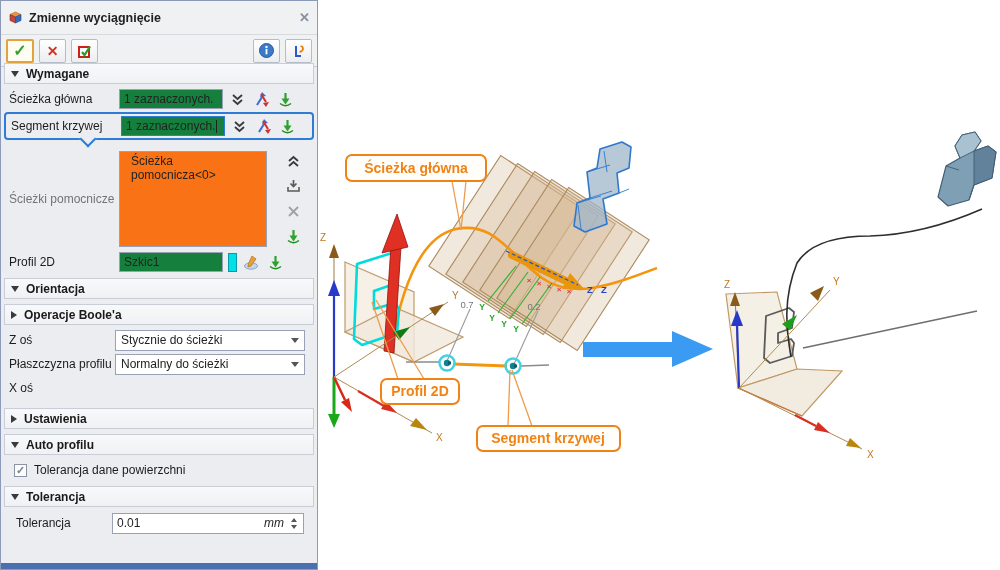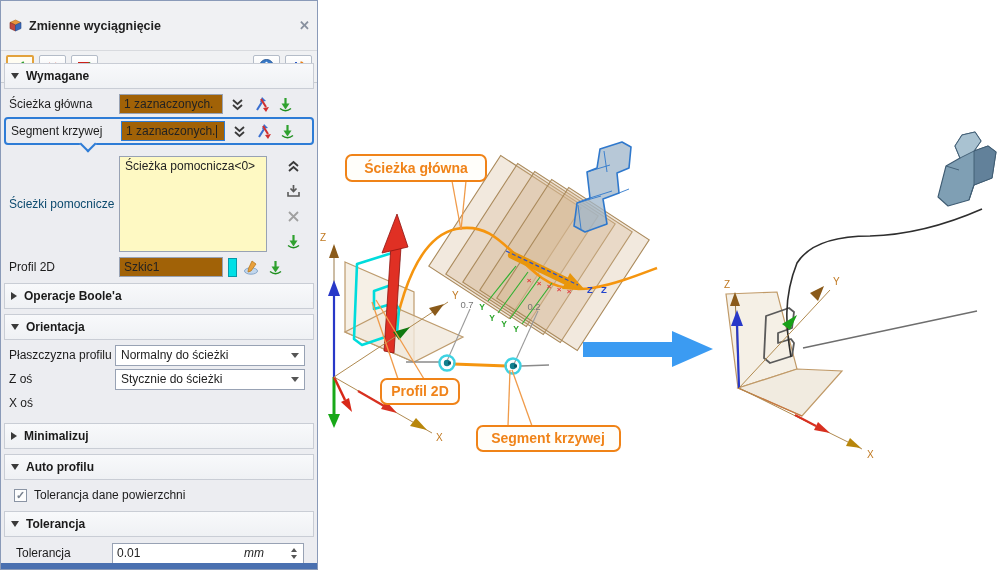--- a/index.html
+++ b/index.html
@@ -2,71 +2,71 @@
 <html><head>
 <meta charset="utf-8">
 <style>
   html,body{margin:0;padding:0;background:#fff;width:1000px;height:570px;overflow:hidden;
     font-family:"Liberation Sans",sans-serif;}
   .app{position:relative;width:1000px;height:570px;background:#fff;}
 
   
   .dialog{position:absolute;left:0;top:0;width:318px;height:570px;box-sizing:border-box;
     border:1px solid #8A9AB8;background:#ECEDF1;}
-  .titlebar{height:25px;display:flex;align-items:center;gap:6px;padding:12px 7px;
+  .titlebar{height:25px;display:flex;align-items:center;gap:6px;padding:4px 7px;
     background:#F0F1F3;border-bottom:1px solid #D8DADE;}
   .title{font-weight:bold;font-size:12.5px;color:#222;}
   .close{margin-left:auto;color:#88909E;font-weight:bold;font-size:13px;cursor:pointer;}
   .toolbar{height:31px;display:flex;align-items:center;gap:5px;padding:0 5px;
     background:#F0F1F3;border-bottom:1px solid #C8CCD2;}
   .tbtn{width:27px;height:24px;display:flex;align-items:center;justify-content:center;
     background:linear-gradient(#ffffff,#ECEDEF);border:1px solid #B4BCC8;border-radius:2px;padding:0;}
   .tbtn.ok{border:2px solid #E2A23C;width:28px;background:#FFFDF2;}
   .okg{color:#2FA12F;font-weight:bold;font-size:16px;line-height:1;}
   .cxg{color:#D23220;font-weight:bold;font-size:14px;line-height:1;}
   .tspacer{flex:1;}
   .body{position:absolute;top:57px;bottom:6px;left:0;right:0;overflow:hidden;}
   .sect{display:flex;align-items:center;gap:7px;margin:5px 3px 4px;height:21px;
     background:linear-gradient(#F8F9FB,#EFF1F4);border:1px solid #C9CDD5;
-    font-weight:bold;font-size:12px;color:#1a1a1a;padding:12px 6px;box-sizing:border-box;}
+    font-weight:bold;font-size:12px;color:#1a1a1a;padding:0 6px;box-sizing:border-box;}
   .sect.mt9{margin-top:9px;}
   .tri-d{width:0;height:0;border-left:4px solid transparent;border-right:4px solid transparent;
     border-top:6px solid #3A3A3A;}
   .tri-r{width:0;height:0;border-top:4px solid transparent;border-bottom:4px solid transparent;
     border-left:6px solid #3A3A3A;}
   .row{display:flex;align-items:center;margin:2px 3px;height:22px;padding-left:5px;}
   .lbl{flex:0 0 110px;font-size:12px;color:#1c1c1c;}
-  .field{flex:0 0 104px;height:20px;box-sizing:border-box;border:1px solid #98A2B4;background:#a16207;
+  .field{flex:0 0 104px;height:20px;box-sizing:border-box;border:1px solid #98A2B4;background:#15803d;
     display:flex;align-items:center;padding:0 4px;font-size:12px;color:#222;overflow:hidden;white-space:nowrap;}
   .field.focus{border:1px solid #2E7CD6;}
   .caret{display:inline-block;width:1px;height:13px;background:#222;margin-left:1px;}
   .icon{width:19px;height:18px;display:flex;align-items:center;justify-content:center;margin-left:5px;}
   .activewrap{position:relative;margin:2px 3px 11px;border:2px solid #2E7CD6;border-radius:4px;padding:1px 0;}
   .activewrap .row{margin:0 0 0 0;}
   .notch{position:absolute;left:76px;bottom:-7px;width:10px;height:10px;background:#ECEDF1;
     border-right:2px solid #2E7CD6;border-bottom:2px solid #2E7CD6;transform:rotate(45deg);}
   .listrow{display:flex;align-items:stretch;margin:0 3px 4px;height:96px;padding-left:5px;}
-  .lbl2{flex:0 0 110px;display:flex;align-items:center;font-size:12px;color:#0c4a6e;text-align:center;}
-  .listbox{flex:0 0 148px;box-sizing:border-box;border:1px solid #98A2B4;background:#fef9c3;
-    font-size:12px;color:#222;padding:2px 5px;}
+  .lbl2{flex:0 0 110px;display:flex;align-items:center;font-size:12px;color:#737373;text-align:center;}
+  .listbox{flex:0 0 148px;box-sizing:border-box;border:1px solid #98A2B4;background:#f97316;
+    font-size:12px;color:#222;padding:2px 11px;}
   .sideicons{flex:1;display:flex;flex-direction:column;align-items:center;justify-content:space-between;
     padding:1px 0;}
   .swatch{width:7px;height:17px;background:#00E0E6;border:1px solid #0898A8;margin-left:5px;}
   .select{flex:1;height:21px;box-sizing:border-box;border:1px solid #98A2B4;background:#fff;
     display:flex;align-items:center;padding:0 5px;font-size:12px;color:#222;margin-right:9px;}
   .sel-caret{margin-left:auto;width:0;height:0;border-left:4px solid transparent;
     border-right:4px solid transparent;border-top:5px solid #555;}
   .chkrow{display:flex;align-items:center;gap:7px;margin:3px 3px;height:22px;padding-left:10px;}
   .chkbox{width:13px;height:13px;box-sizing:border-box;border:1px solid #8A94A4;background:#FDFDFD;
     display:flex;align-items:center;justify-content:center;font-size:11px;font-weight:bold;color:#79828F;line-height:1;}
   .chklbl{font-size:12px;color:#1c1c1c;}
   .tolrow{display:flex;align-items:center;margin:5px 3px;height:22px;padding-left:12px;}
   .tollbl{flex:0 0 96px;font-size:12px;color:#1c1c1c;}
   .tolfield{flex:1;height:21px;box-sizing:border-box;border:1px solid #98A2B4;background:#fff;
-    display:flex;align-items:center;padding:0 4px;font-size:12px;color:#222;margin-right:10px;gap:20px;}
+    display:flex;align-items:center;padding:0 4px;font-size:12px;color:#222;margin-right:10px;}
   .tolval{flex:1;}
   .tolunit{margin-right:5px;font-style:italic;}
   .spinner{display:flex;flex-direction:column;gap:3px;align-items:center;width:10px;}
   .sp-u{width:0;height:0;border-left:3.5px solid transparent;border-right:3.5px solid transparent;
     border-bottom:4.5px solid #555;}
   .sp-d{width:0;height:0;border-left:3.5px solid transparent;border-right:3.5px solid transparent;
     border-top:4.5px solid #555;}
   .footerbar{position:absolute;left:0;right:0;bottom:0;height:6px;background:#4A70B0;}
 
   
@@ -232,50 +232,50 @@
         <span class="icon">
           <svg width="17" height="17">
             <path d="M8.5,2 L8.5,8" stroke="#2FA12F" stroke-width="2.2"></path>
             <polygon points="4.5,7.5 12.5,7.5 8.5,13.5" fill="#2FA12F"></polygon>
             <path d="M3,12.5 q5.5,4.5 11,0" stroke="#1E8E1E" stroke-width="1.4" fill="none"></path>
           </svg>
         </span>
       </div>
 
       <div class="sect">
+        <span class="tri-d"></span>
+        <span>Orientacja</span>
+      </div>
+
+      <div class="sect">
         <span class="tri-r"></span>
         <span>Operacje Boole'a</span>
       </div>
 
-      <div class="sect">
-        <span class="tri-d"></span>
-        <span>Orientacja</span>
-      </div>
-
+      <div class="row">
+        <span class="lbl" style="flex-basis:106px">Z oś</span>
+        <div class="select">
+          <span>Stycznie do ścieżki</span>
+          <span class="sel-caret"></span>
+        </div>
+      </div>
       <div class="row">
         <span class="lbl" style="flex-basis:106px">Płaszczyzna profilu</span>
         <div class="select">
           <span>Normalny do ścieżki</span>
           <span class="sel-caret"></span>
         </div>
       </div>
       <div class="row">
-        <span class="lbl" style="flex-basis:106px">Z oś</span>
-        <div class="select">
-          <span>Stycznie do ścieżki</span>
-          <span class="sel-caret"></span>
-        </div>
-      </div>
-      <div class="row">
         <span class="lbl" style="flex-basis:106px">X oś</span>
       </div>
 
       <div class="sect mt9">
         <span class="tri-r"></span>
-        <span>Minimalizuj</span>
+        <span>Ustawienia</span>
       </div>
 
       <div class="sect">
         <span class="tri-d"></span>
         <span>Auto profilu</span>
       </div>
 
       <div class="chkrow">
         <span class="chkbox">✓</span>
         <span class="chklbl">Tolerancja dane powierzchni</span>

